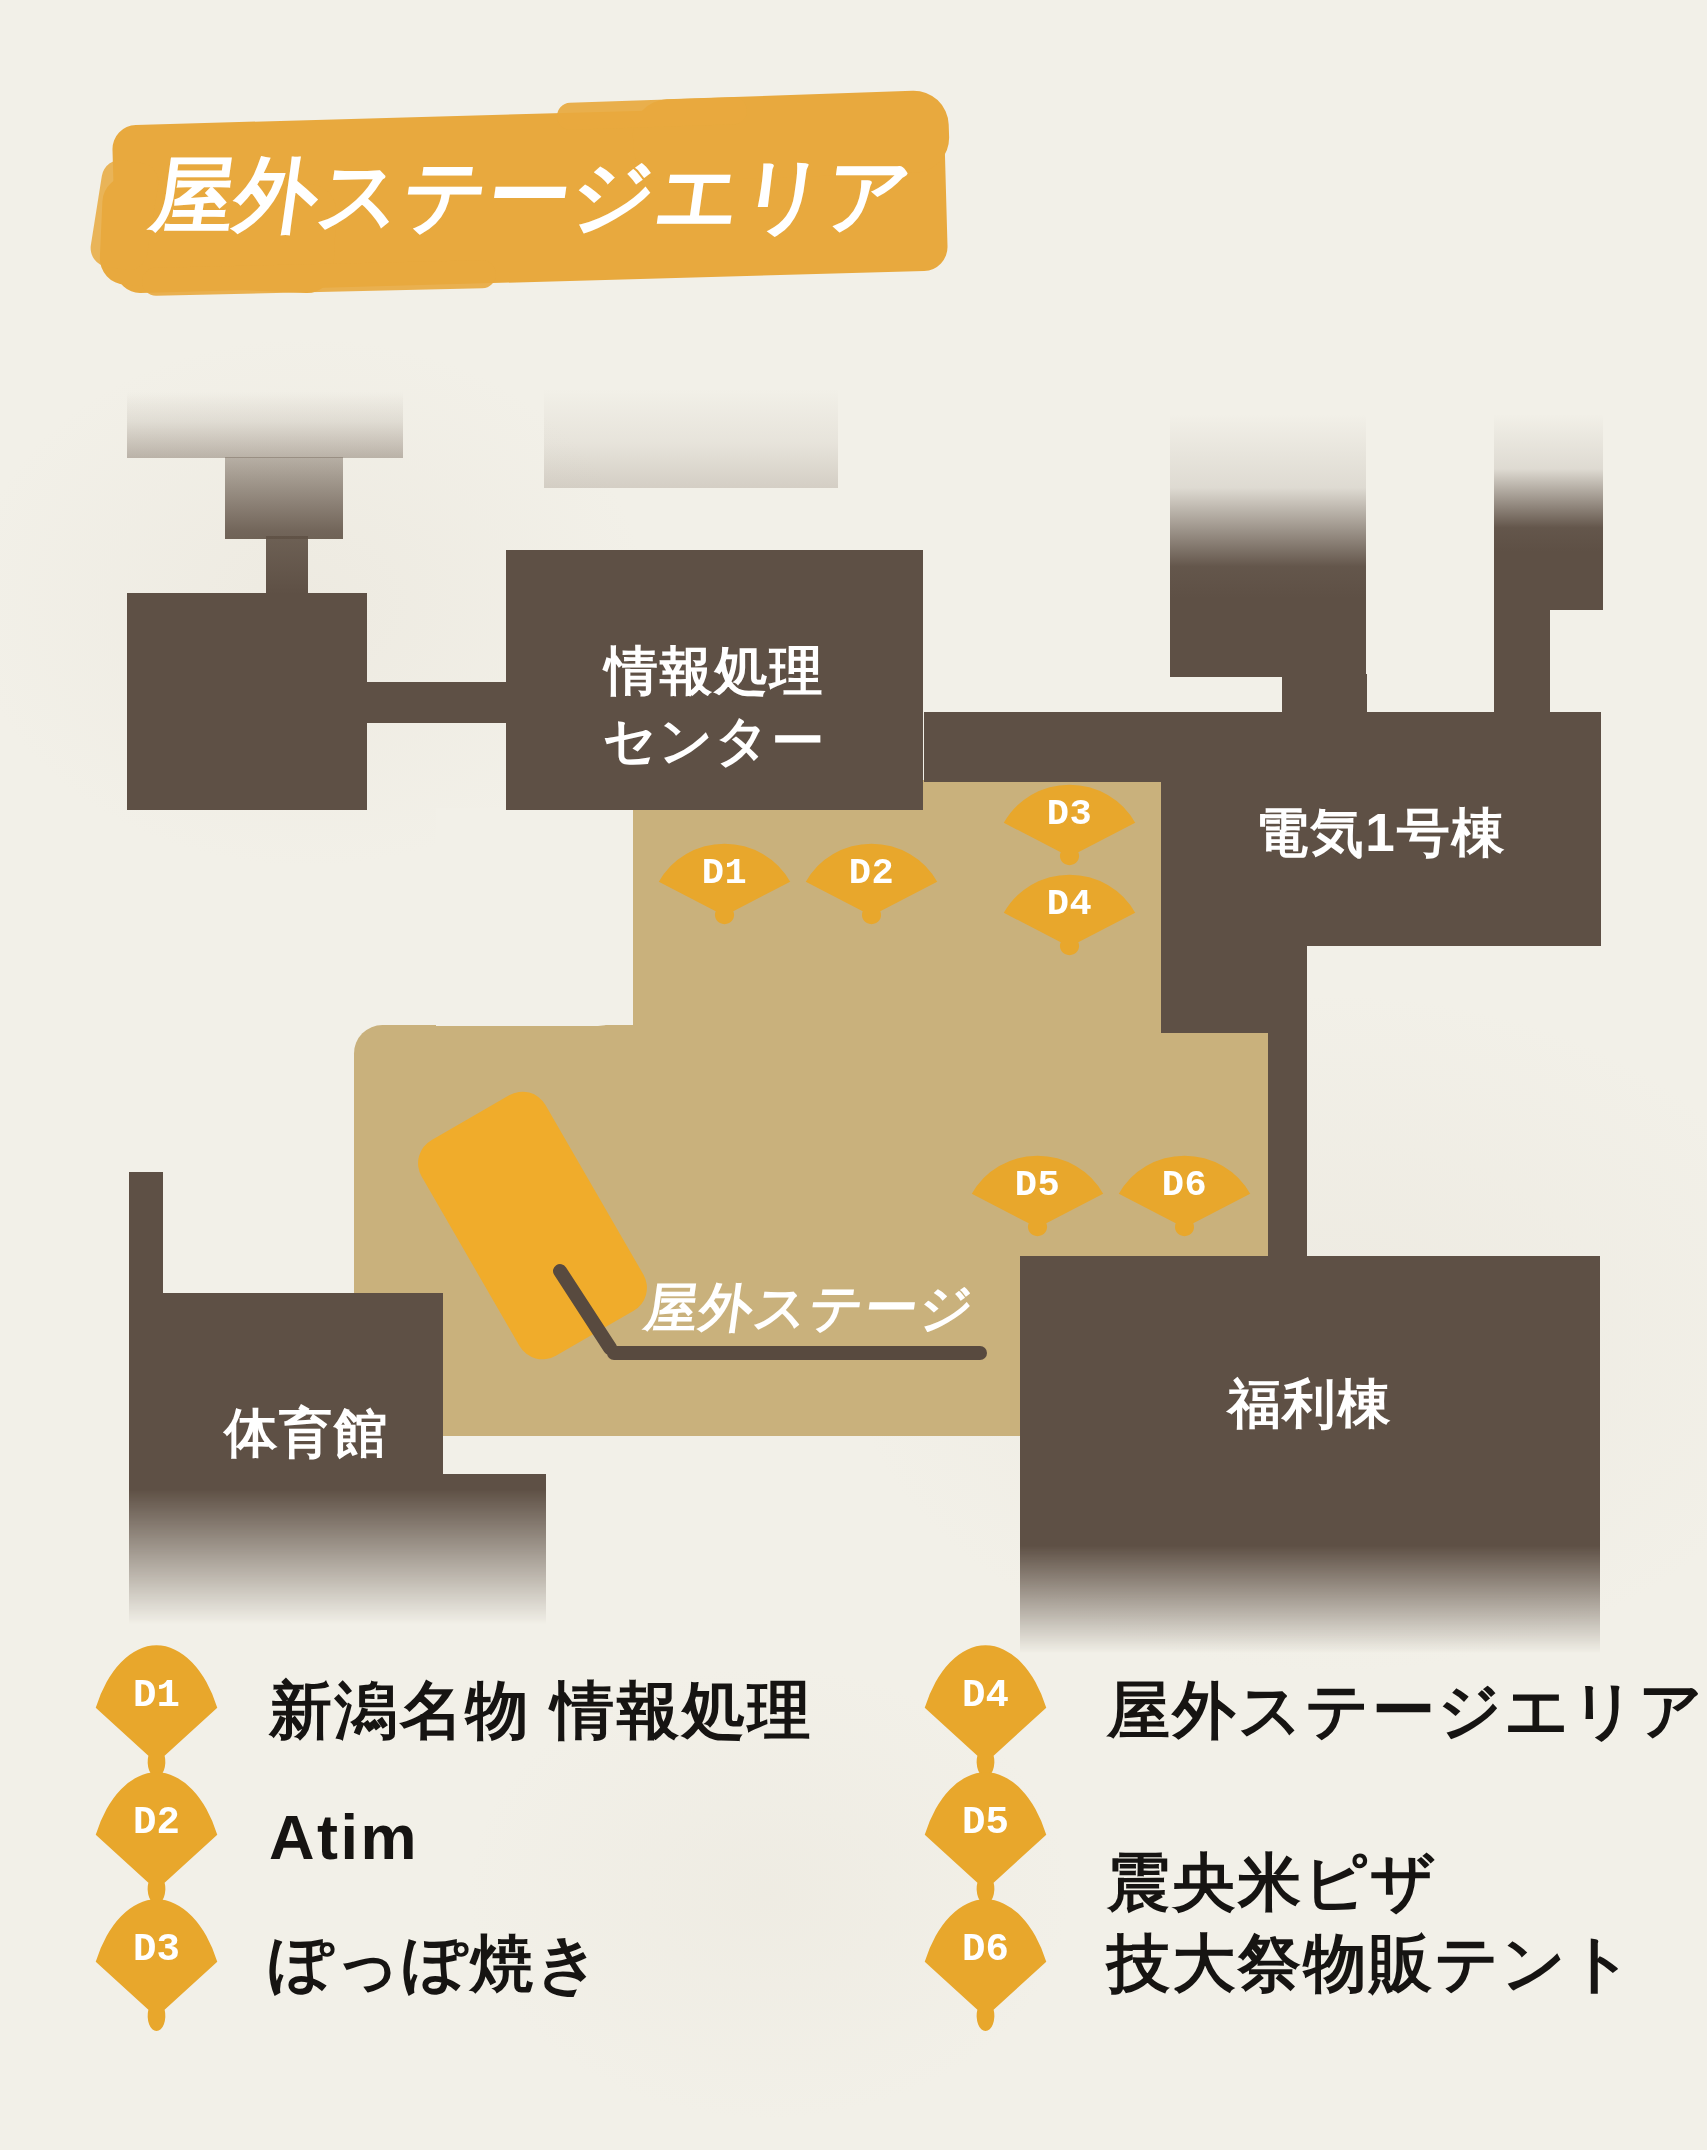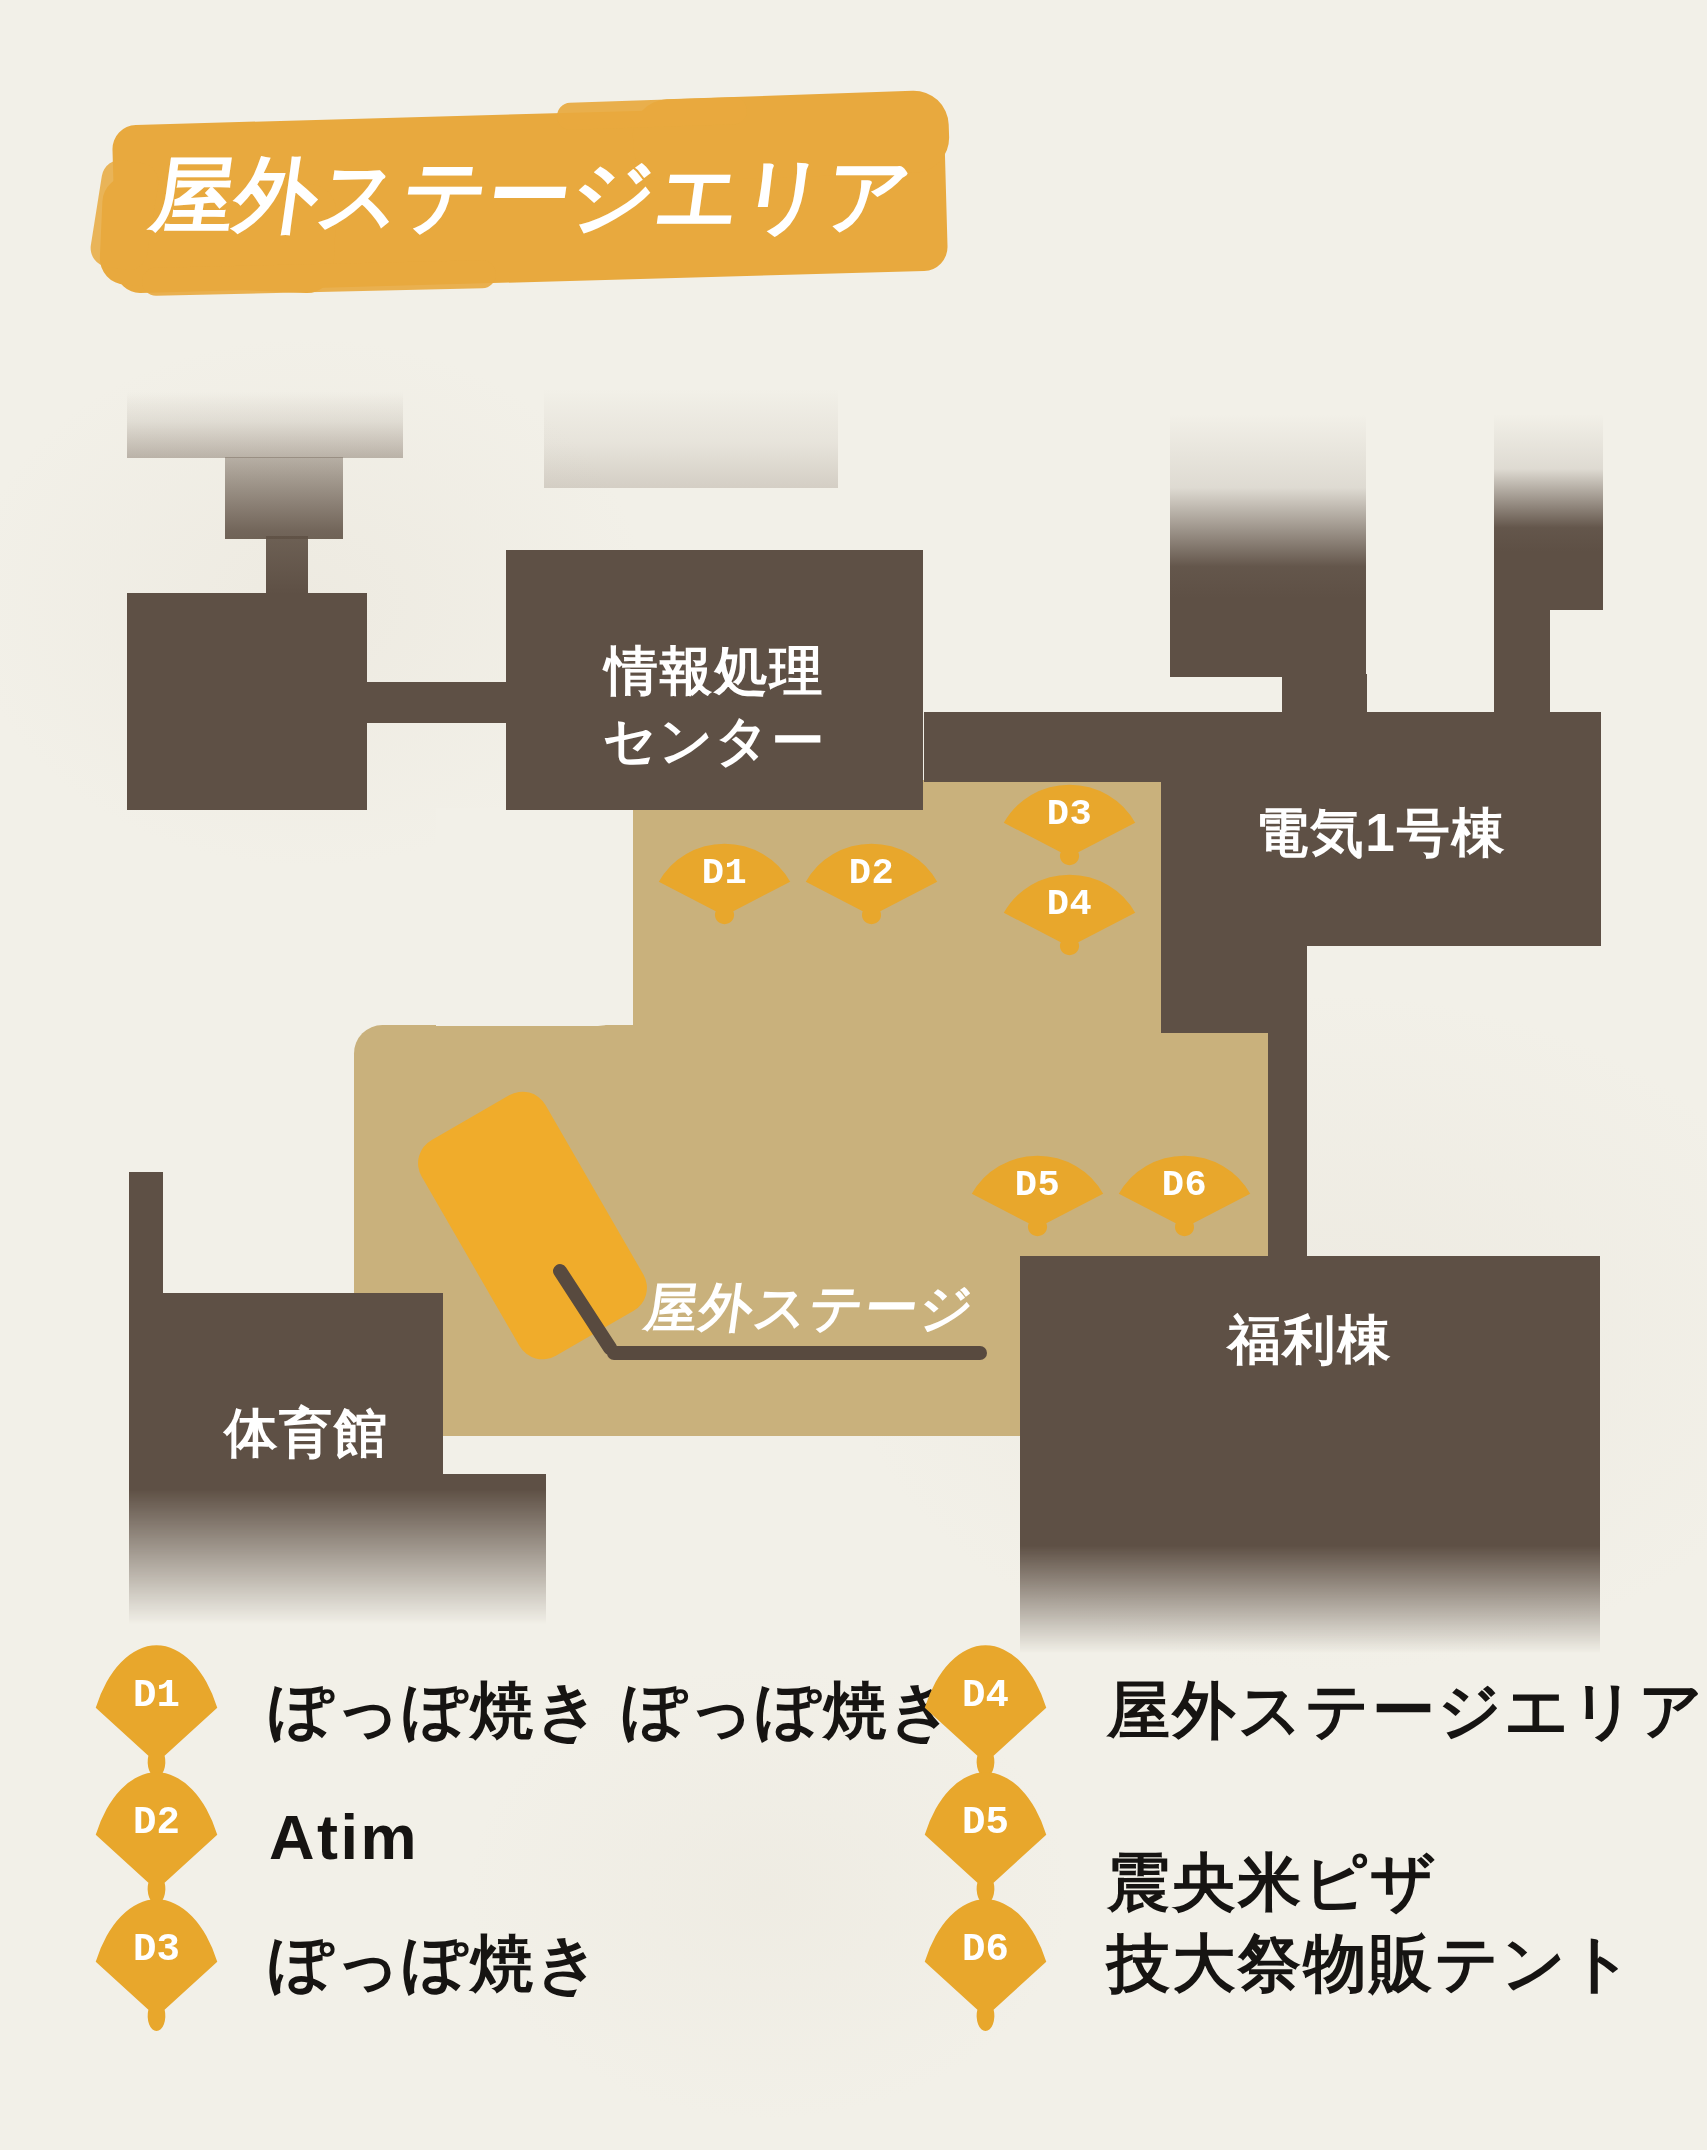--- a/index.html
+++ b/index.html
@@ -159,21 +159,21 @@
     <div class="gym-wrap">
       <div class="bldg gym-col"></div>
       <div class="bldg gym-main"></div>
       <div class="bldg gym-foot"></div>
     </div>
     <div class="bldg-label" style="left:129px;top:1398px;width:355px;">体育館</div>
 
     <div class="fukuri-wrap">
       <div class="bldg fukuri-body"></div>
     </div>
-    <div class="bldg-label" style="left:1020px;top:1305px;width:580px;">福利棟</div>
+    <div class="bldg-label" style="left:1020px;top:1369px;width:580px;">福利棟</div>
 
     <div class="abs stage"></div>
     <div class="lead lead-diag"></div>
     <div class="lead lead-horiz"></div>
     <div class="stage-label">屋外ステージ</div>
 
     <div class="fan map-fan" style="left:658px;top:841px;">
       <svg viewBox="0 0 100 66" preserveAspectRatio="none">
           <path fill="#E8A72C" d="M0.6,31.7 A56,56 0 0 1 99.4,31.7 L56.6,54.5 A7.2,7.2 0 1 1 43.4,54.5 Z"></path>
         </svg>
@@ -213,21 +213,21 @@
 
   <div>
 
     <div>
       <div class="fan legend-fan" style="left:95px;top:1641px;">
         <svg viewBox="0 0 100 66" preserveAspectRatio="none">
             <path fill="#E8A72C" d="M0.6,31.7 A56,56 0 0 1 99.4,31.7 L56.6,54.5 A7.2,7.2 0 1 1 43.4,54.5 Z"></path>
           </svg>
         <span class="fan-label">D1</span>
       </div>
-      <span class="legend-text" style="left:269px;top:1679px;">ぽっぽ焼き ぽっぽ焼き</span>
+      <span class="legend-text" style="left:269px;top:1679px;">新潟名物 情報処理</span>
     </div>
 
     <div>
       <div class="fan legend-fan" style="left:95px;top:1768px;">
         <svg viewBox="0 0 100 66" preserveAspectRatio="none">
             <path fill="#E8A72C" d="M0.6,31.7 A56,56 0 0 1 99.4,31.7 L56.6,54.5 A7.2,7.2 0 1 1 43.4,54.5 Z"></path>
           </svg>
         <span class="fan-label">D2</span>
       </div>
       <span class="legend-text" style="left:269px;top:1806px;">Atim</span>

